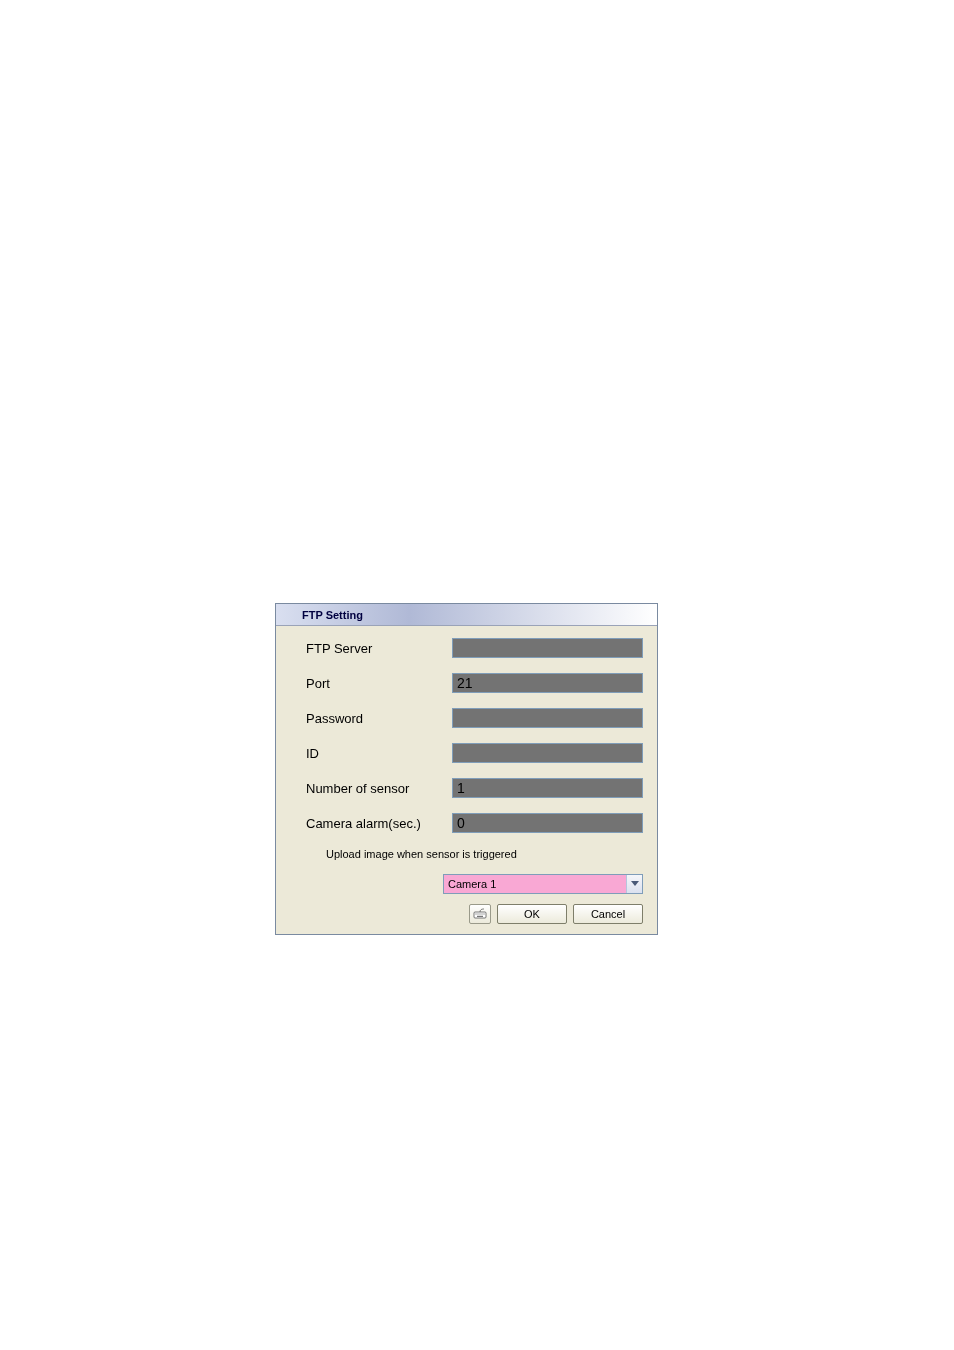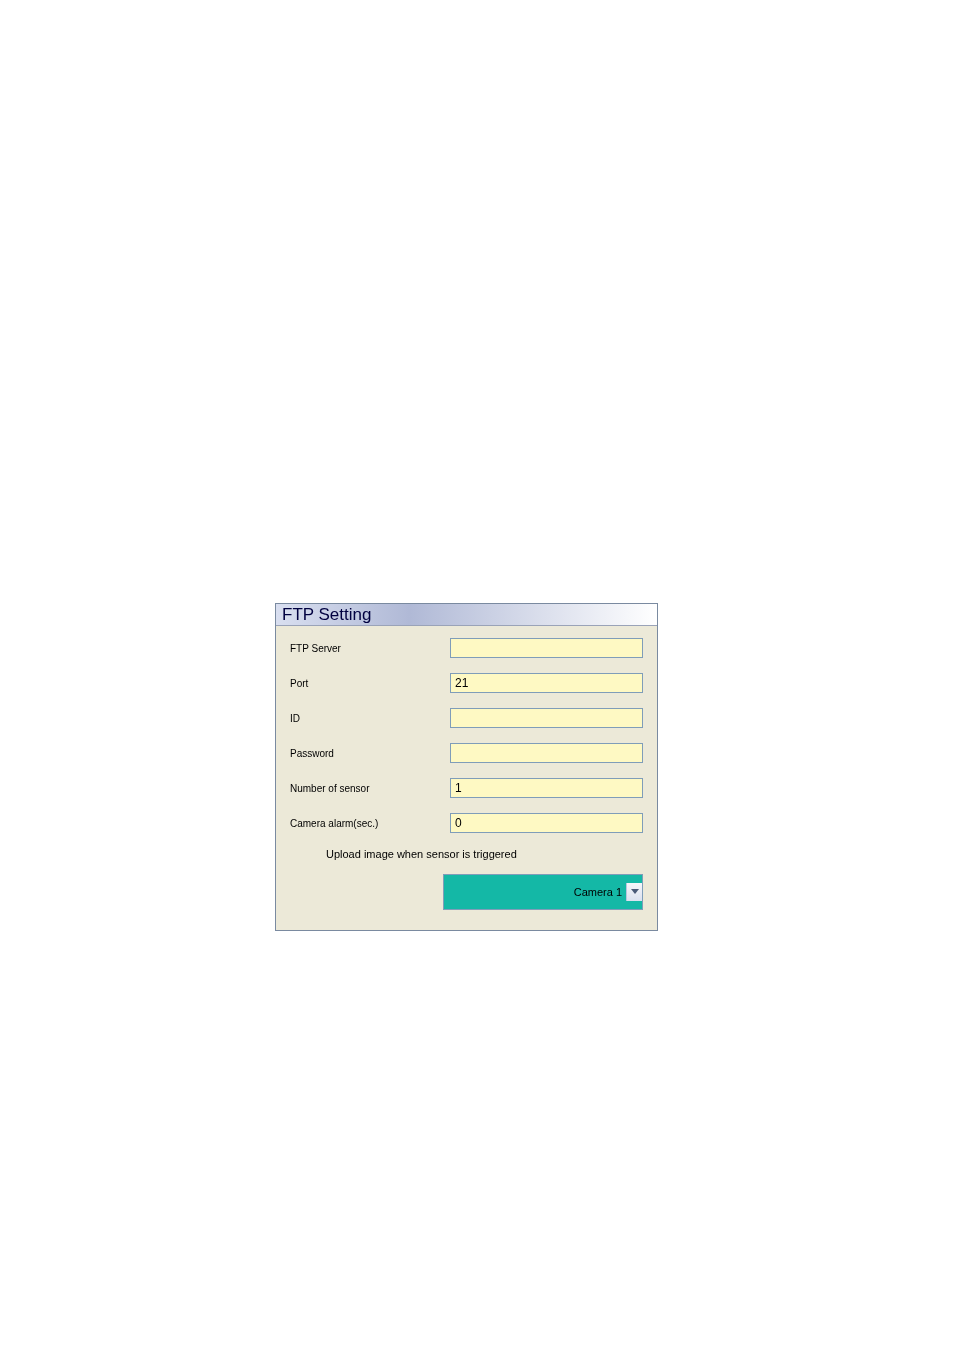--- a/index.html
+++ b/index.html
@@ -22,66 +22,67 @@
     }
     .titlebar {
       height: 22px;
       background: linear-gradient(to right, #d9dff0 0%, #b0b9d6 35%, #ffffff 100%);
       border-bottom: 1px solid #9aa3b8;
       display: flex;
       align-items: center;
       padding-left: 6px;
     }
     .titlebar-text {
-      font-weight: normal;
-      font-size: 17px;
+      font-weight: bold;
+      font-size: 11px;
       color: #000040;
+      margin-left: 20px;
     }
     .content {
       padding: 12px 14px 10px 14px;
     }
     .form-row {
       display: flex;
       align-items: center;
       margin-bottom: 15px;
     }
     .form-label {
       width: 160px;
-      font-size: 10px;
+      font-size: 13px;
       color: #000000;
+      margin-left: 16px;
     }
     .form-input {
       flex: 1;
       height: 20px;
       border: 1px solid #7f9db9;
-      background: #fef9c3;
+      background: #737373;
       font-family: Tahoma, Arial, sans-serif;
-      font-size: 12px;
+      font-size: 14px;
       padding: 2px 4px;
       color: #000000;
     }
     .upload-label {
       font-size: 11px;
       margin-bottom: 14px;
       padding-left: 36px;
     }
     .select-row {
       display: flex;
       justify-content: flex-end;
       margin-bottom: 10px;
     }
     .select-wrap {
       width: 200px;
-      height: 36px;
+      height: 20px;
       border: 1px solid #7f9db9;
-      background: #14b8a6;
+      background: #f9a8d4;
       display: flex;
       align-items: center;
       position: relative;
-      text-align: right;
     }
     .select-text {
       flex: 1;
       padding: 0 4px;
       font-size: 11px;
     }
     .select-arrow {
       width: 16px;
       height: 18px;
       background: linear-gradient(to bottom, #f5f6fa, #dbe1ef);
@@ -135,27 +136,27 @@
       <div class="form-label">FTP Server</div>
       <input class="form-input" type="text" value="" style="">
     </div>
 
     <div class="form-row">
       <div class="form-label">Port</div>
       <input class="form-input" type="text" value="21" style="">
     </div>
 
     <div class="form-row">
+      <div class="form-label">Password</div>
+      <input class="form-input" type="password" value="" style="">
+    </div>
+
+    <div class="form-row">
       <div class="form-label">ID</div>
       <input class="form-input" type="text" value="" style="">
-    </div>
-
-    <div class="form-row">
-      <div class="form-label">Password</div>
-      <input class="form-input" type="password" value="" style="">
     </div>
 
     <div class="form-row">
       <div class="form-label">Number of sensor</div>
       <input class="form-input" type="text" value="1" style="">
     </div>
 
     <div class="form-row">
       <div class="form-label">Camera alarm(sec.)</div>
       <input class="form-input" type="text" value="0" style="">
@@ -167,15 +168,33 @@
       <div class="select-wrap">
         <div class="select-text">Camera 1</div>
         <div class="select-arrow">
           <svg width="8" height="6" viewBox="0 0 8 6">
               <path d="M0 0 L8 0 L4 5 Z" fill="#4a5a78"></path>
             </svg>
         </div>
       </div>
     </div>
 
+    <div class="button-row">
+      <div class="icon-btn">
+        <span>
+          <svg width="14" height="12" viewBox="0 0 14 12">
+            <rect x="1" y="5" width="12" height="6" rx="1" fill="#ffffff" stroke="#555" stroke-width="0.8"></rect>
+            <rect x="2.5" y="6.5" width="1" height="1" fill="#555"></rect>
+            <rect x="4.5" y="6.5" width="1" height="1" fill="#555"></rect>
+            <rect x="6.5" y="6.5" width="1" height="1" fill="#555"></rect>
+            <rect x="8.5" y="6.5" width="1" height="1" fill="#555"></rect>
+            <rect x="10.5" y="6.5" width="1" height="1" fill="#555"></rect>
+            <rect x="4" y="8.8" width="6" height="1" fill="#555"></rect>
+            <path d="M7 5 C 7 2, 10 2, 11 2" fill="none" stroke="#555" stroke-width="0.8"></path>
+          </svg>
+        </span>
+      </div>
+      <button class="btn">OK</button>
+      <button class="btn">Cancel</button>
+    </div>
 
   </div>
 </div>
 
 </body></html>

